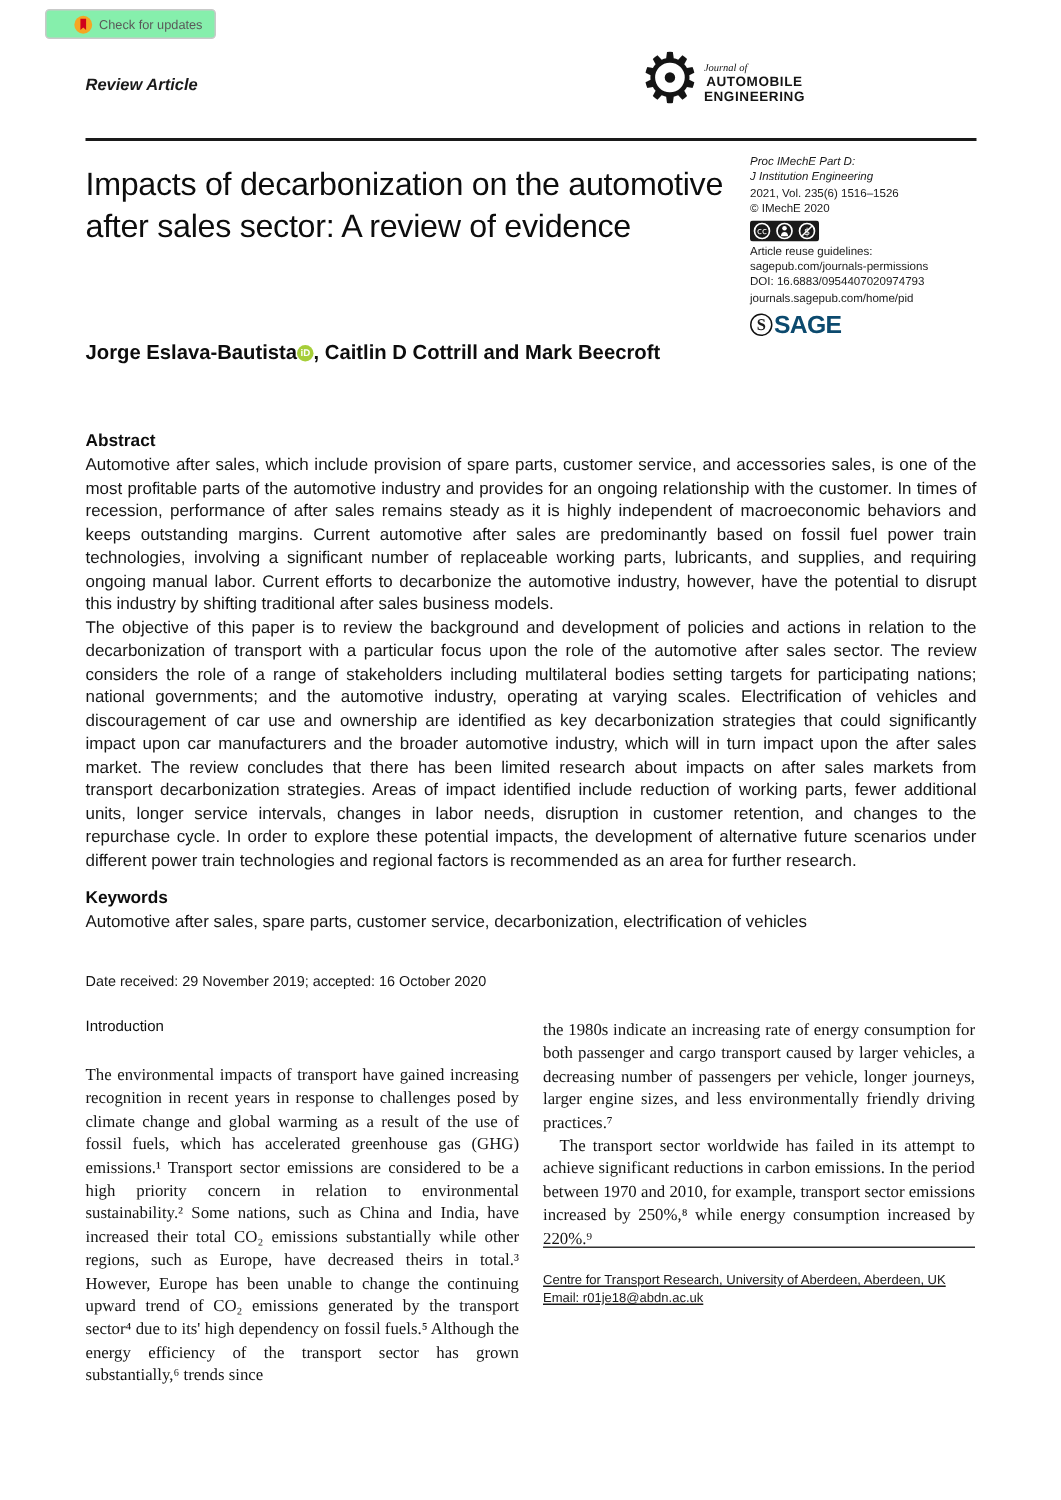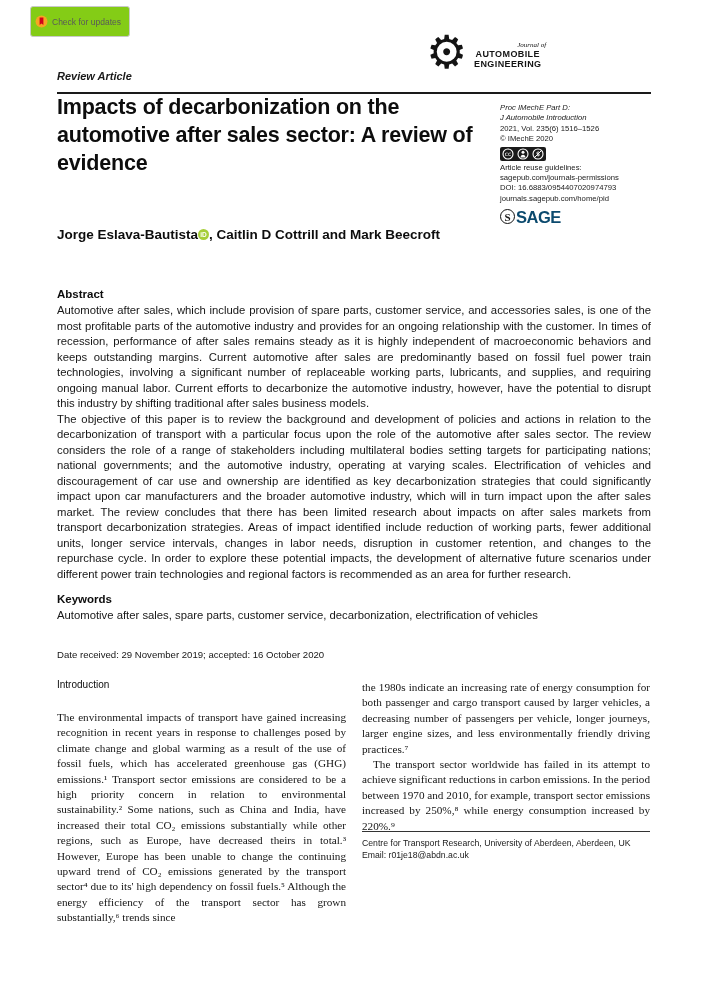--- a/index.html
+++ b/index.html
@@ -9,52 +9,52 @@
     position: relative;
     width: 707px; height: 1000px;
     background: #fff;
     overflow: hidden;
   }
 
   
   .check-badge {
     position: absolute; top: 6px; left: 30px;
     display: flex; align-items: center; gap: 4px;
-    height: 31px; padding: 2px 8px 2px 4px;
-    background: #84cc16; border: 1px solid #c9c9c9; border-radius: 3px;
+    height: 20px; padding: 2px 8px 2px 18px;
+    background: #86efac; border: 1px solid #c9c9c9; border-radius: 3px;
     cursor: pointer;
   }
   .check-badge span { font-size: 8.5px; color: #595959; }
 
   
   .review-type {
-    position: absolute; top: 70px; left: 57px;
+    position: absolute; top: 51px; left: 57px;
     font-size: 11px; font-style: italic; font-weight: 600; color: #1a1a1a;
   }
   .logos { position: absolute; top: 27px; left: 424px; width: 278px; display: flex; align-items: flex-start; }
   .imeche-logo {
     margin-top: 9px;
     width: 140px; height: 47px; background: #161616;
     clip-path: polygon(0 0, 100% 0, 85% 100%, 0 100%);
     color: #fff; padding: 4px 0 0 9px;
   }
   .imeche-logo .l1 { display: block; font-size: 7px; font-weight: bold; line-height: 8px; }
   .imeche-logo .l2, .imeche-logo .l3 { display: block; font-size: 13.5px; font-weight: bold; line-height: 13.5px; letter-spacing: -0.3px; }
   .journal-logo { display: flex; align-items: center; margin-left: 2px; }
   .gear { font-size: 46px; line-height: 50px; color: #141414; font-family: "DejaVu Sans", sans-serif; }
   .journal-text { margin-left: 2px; margin-top: 6px; }
-  .journal-text .jl1 { display: block; font-family: "Liberation Serif", serif; font-style: italic; font-size: 7px; line-height: 8px; margin-left: 48px; }
+  .journal-text .jl1 { display: block; font-family: "Liberation Serif", serif; font-style: italic; font-size: 7px; line-height: 8px; }
   .journal-text .jl2, .journal-text .jl3 { display: block; font-size: 9px; font-weight: 600; letter-spacing: 0.4px; line-height: 10.5px; color: #141414; text-align: center; }
 
   .header-rule { position: absolute; top: 92px; left: 57px; width: 594px; height: 2px; background: #1a1a1a; }
 
   
   .title {
-    position: absolute; top: 93px; left: 57px; width: 452px;
-    font-size: 21.5px; line-height: 28px; font-weight: bold; color: #0d0d0d;
+    position: absolute; top: 109px; left: 57px; width: 452px;
+    font-size: 21.5px; line-height: 28px; font-weight: normal; color: #0d0d0d;
     letter-spacing: -0.2px;
   }
 
   
   .meta { position: absolute; top: 103px; left: 500px; width: 158px; font-size: 7.7px; line-height: 10.4px; color: #1a1a1a; }
   .meta .it { font-style: italic; }
   .meta .link { cursor: pointer; }
   .cc-badge { margin: 2px 0 2px 0; display: block; }
   .sage { display: flex; align-items: center; margin-top: 5px; }
   .sage-s {
@@ -89,22 +89,22 @@
   .intro-head { font-size: 10px; font-weight: normal; color: #0d0d0d; margin-bottom: 20px; }
   .body-text {
     font-family: "Liberation Serif", "DejaVu Serif", serif;
     font-size: 11.2px; line-height: 15.4px; text-align: justify; color: #141414;
   }
   .col-right .body-text.indent { text-indent: 11px; }
 
   
   .footnote {
     position: absolute; top: 831px; left: 362px; width: 288px;
-    border-top: 1.2px solid #333; padding-top: 6px;
-    font-size: 8.7px; line-height: 11.8px; color: #1a1a1a; background: #fff;
+    border-top: 1.2px solid #333; padding-top: 16px;
+    font-size: 8.7px; line-height: 11.8px; color: #1a1a1a; background: #fff; text-decoration: underline;
   }
   .footnote .corr-head { font-weight: bold; margin-top: 10px; }
   .footnote .email { cursor: pointer; }
 </style>
 </head>
 <body>
 
 <div class="page">
 
   <div class="check-badge">
@@ -127,21 +127,21 @@
       </span>
     </div>
   </div>
 
   <div class="header-rule"></div>
 
   <h1 class="title">Impacts of decarbonization on the automotive after sales sector: A review of evidence</h1>
 
   <div class="meta">
     <div class="it">Proc IMechE Part D:</div>
-    <div class="it">J Automobile Introduction</div>
+    <div class="it">J Institution Engineering</div>
     <div>2021, Vol. 235(6) 1516–1526</div>
     <div>© IMechE 2020</div>
     <svg class="cc-badge" width="46" height="14" viewBox="0 0 46 14">
       <rect x="0" y="0" width="46" height="14" rx="2" fill="#1a1a1a"></rect>
       <circle cx="8" cy="7" r="5" fill="none" stroke="#fff" stroke-width="1.1"></circle>
       <text x="8" y="9.2" font-size="6" fill="#fff" text-anchor="middle" font-family="DejaVu Sans, sans-serif">cc</text>
       <circle cx="23" cy="7" r="5" fill="none" stroke="#fff" stroke-width="1.1"></circle>
       <circle cx="23" cy="5.2" r="1.5" fill="#fff"></circle>
       <path d="M20.6 10.5c0-1.8 1-2.8 2.4-2.8s2.4 1 2.4 2.8z" fill="#fff"></path>
       <circle cx="38" cy="7" r="5" fill="none" stroke="#fff" stroke-width="1.1"></circle>

